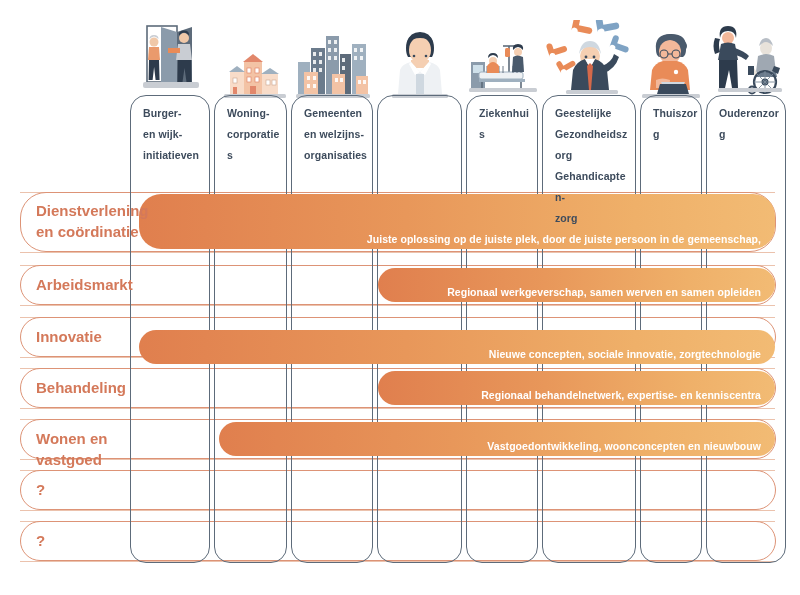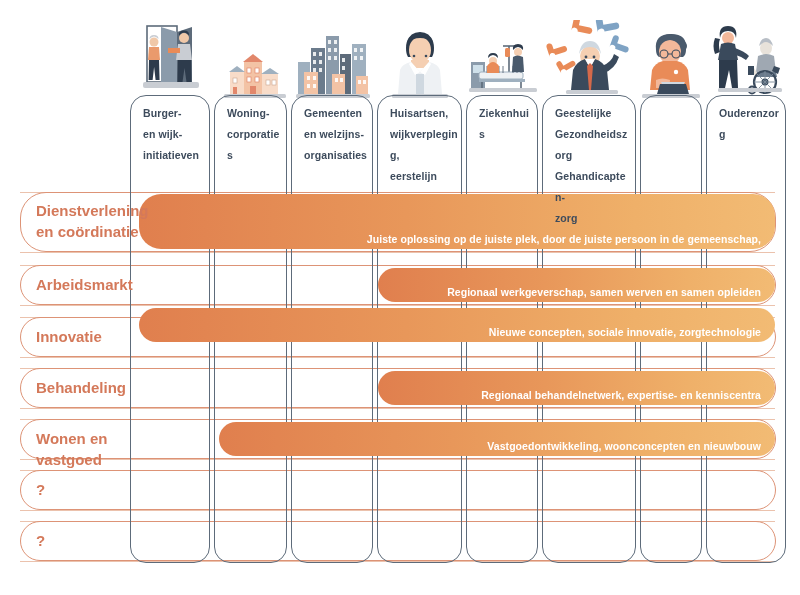--- a/index.html
+++ b/index.html
@@ -323,33 +323,31 @@
   </div>
   <div class="col-label" style="left:214px; width:73px">
     <div>Woning-</div>
     <div>corporaties</div>
   </div>
   <div class="col-label" style="left:291px; width:100px">
     <div>Gemeenten</div>
     <div>en welzijns-</div>
     <div>organisaties</div>
   </div>
-  <div class="col-label" style="left:377px; width:88px">
-    <div>Huisartsen,</div>
-    <div>wijkverpleging,</div>
-    <div>eerstelijn</div>
-  </div>
   <div class="col-label" style="left:466px; width:72px">
     <div>Ziekenhuis</div>
   </div>
   <div class="col-label" style="left:542px; width:96px">
     <div>Geestelijke</div>
     <div>Gezondheidszorg</div>
     <div>Gehandicapten-</div>
     <div>zorg</div>
+  </div>
+  <div class="col-label" style="left:640px; width:64px">
+    <div>Thuiszorg</div>
   </div>
   <div class="col-label" style="left:706px; width:82px">
     <div>Ouderenzorg</div>
   </div>
 
   <div class="row-pill" style="top:192px; height:60px; width:756px"></div>
   <div class="row-pill" style="top:265px; height:40px; width:756px"></div>
   <div class="row-pill" style="top:317px; height:40px; width:756px"></div>
   <div class="row-pill" style="top:368px; height:40px; width:756px"></div>
   <div class="row-pill" style="top:419px; height:40px; width:756px"></div>
@@ -386,21 +384,21 @@
       <div>Juiste oplossing op de juiste plek, door de juiste persoon in de gemeenschap,</div>
     </div>
   </div>
 
   <div class="bar" style="left:378px; top:268px; width:397px; height:34px; border-radius:17px">
     <div class="bar-text">
       <div>Regionaal werkgeverschap, samen werven en samen opleiden</div>
     </div>
   </div>
 
-  <div class="bar" style="left:139px; top:308px; width:636px; height:34px; border-radius:17px">
+  <div class="bar" style="left:139px; top:330px; width:636px; height:34px; border-radius:17px">
     <div class="bar-text">
       <div>Nieuwe concepten, sociale innovatie, zorgtechnologie</div>
     </div>
   </div>
 
   <div class="bar" style="left:378px; top:371px; width:397px; height:34px; border-radius:17px">
     <div class="bar-text">
       <div>Regionaal behandelnetwerk, expertise- en kenniscentra</div>
     </div>
   </div>

